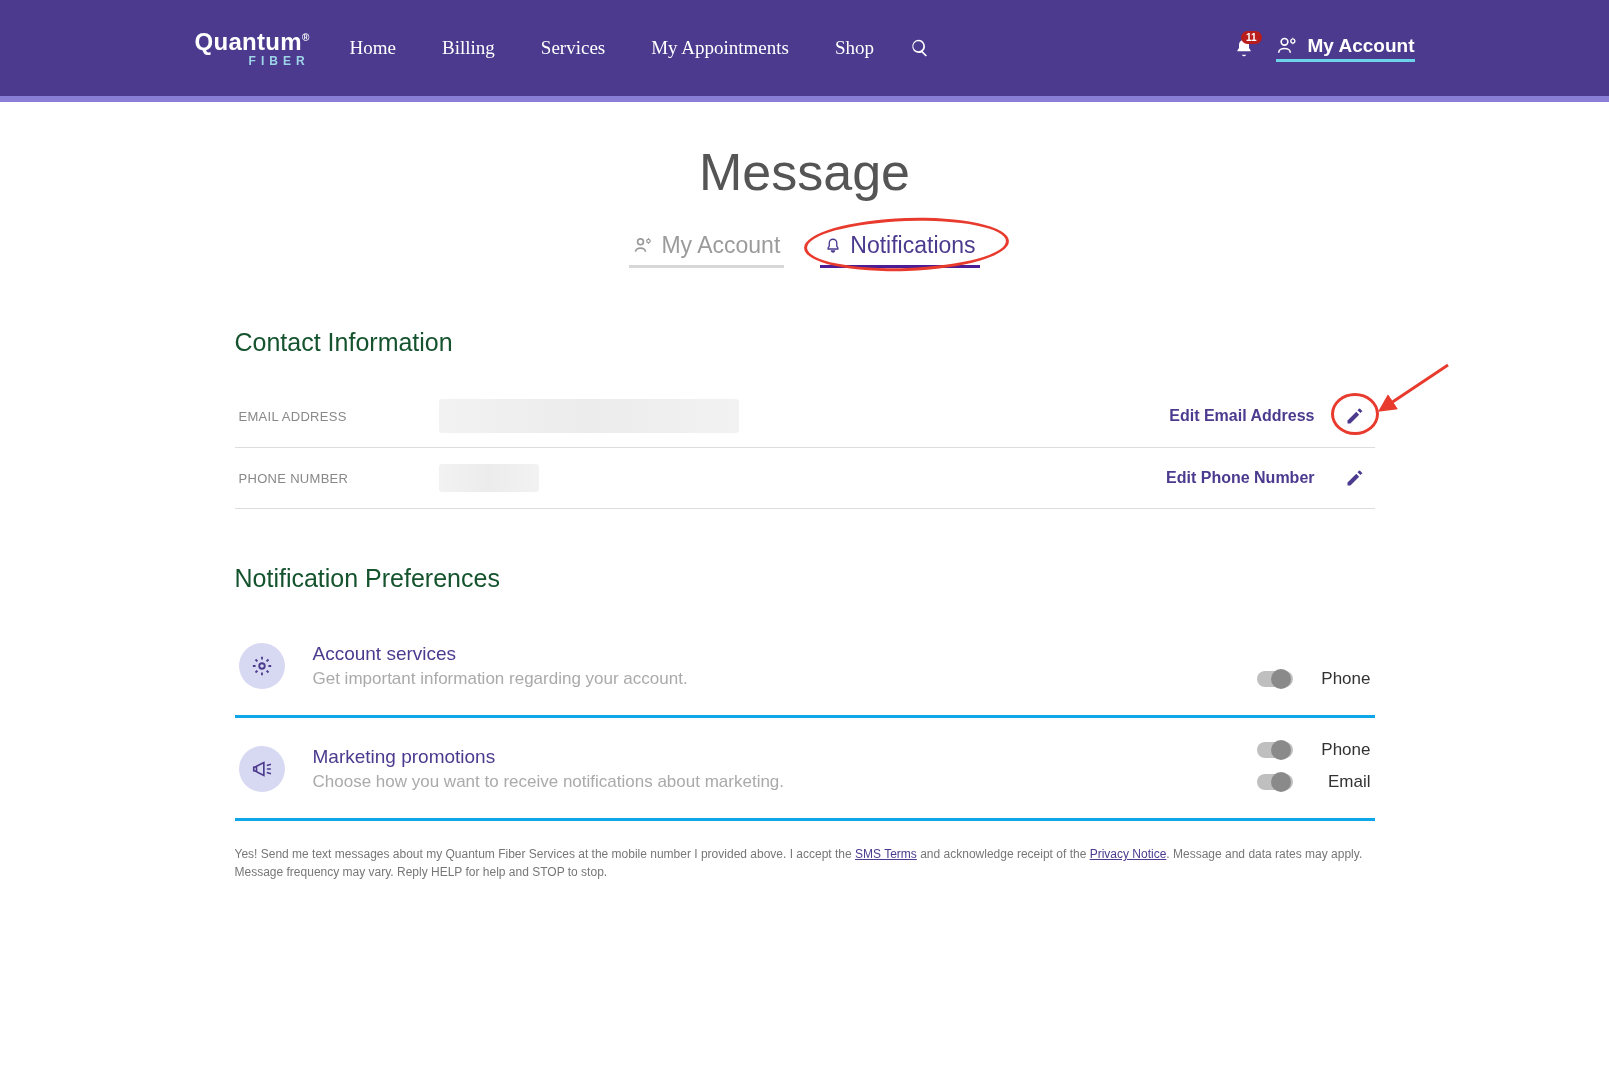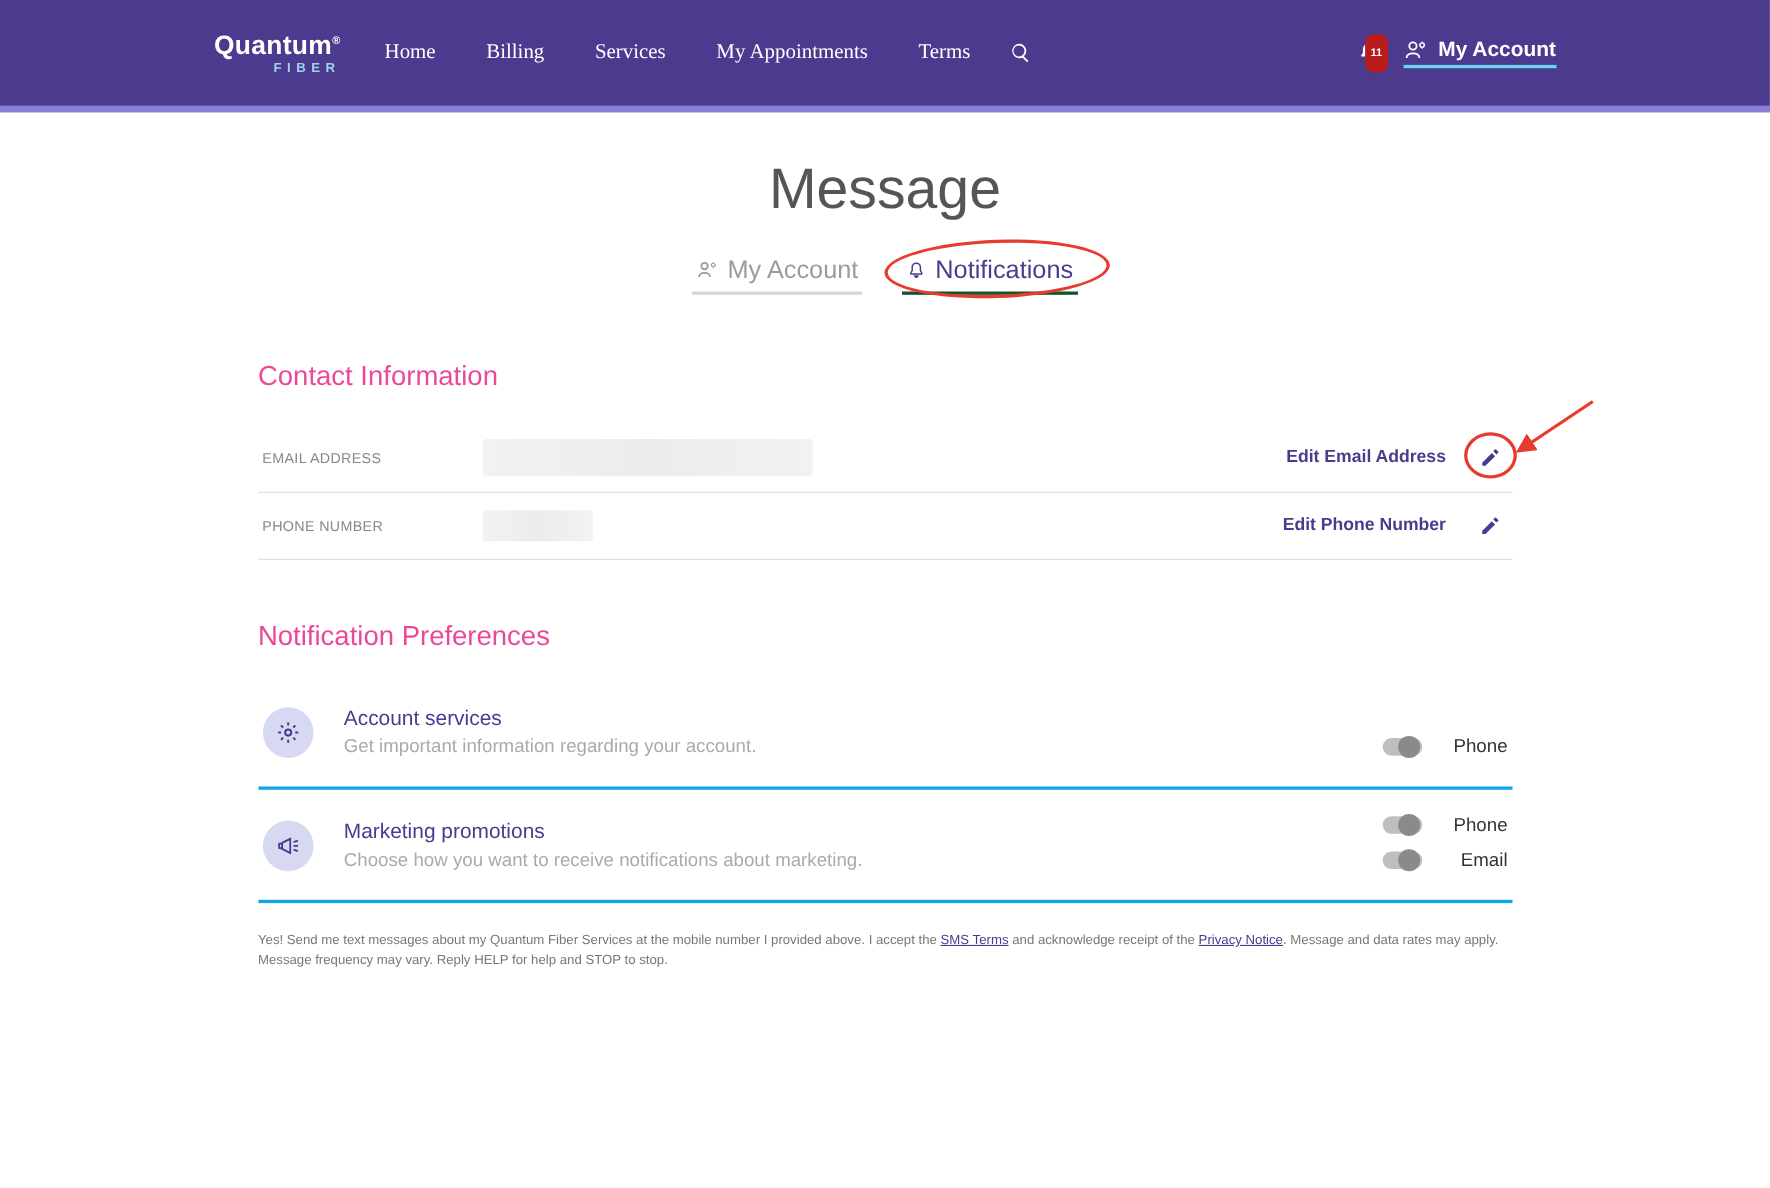--- a/index.html
+++ b/index.html
@@ -70,21 +70,21 @@
   cursor: pointer;
 }
 .badge {
   position: absolute;
   top: -6px;
   right: -8px;
   background: #b91c1c;
   color: #fff;
   font-size: 10px;
   font-weight: 700;
-  padding: 12px 5px;
+  padding: 1px 5px;
   border-radius: 8px;
 }
 .myacct-link {
   display: flex;
   align-items: center;
   gap: 10px;
   color: #fff;
   font-size: 19px;
   font-weight: 600;
   cursor: pointer;
@@ -116,39 +116,39 @@
   gap: 8px;
   font-size: 23px;
   color: #9b9b9b;
   border-bottom: 3px solid #d7d7d7;
   padding: 4px 4px 6px;
   cursor: pointer;
 }
 .tab-wrap { position: relative; display: inline-block; }
 .tab-notif {
   color: #4b3a8e;
-  border-bottom: 3px solid #14532d;
+  border-bottom: 3px solid #4c1d95;
 }
 
 .ann-circle {
   position: absolute;
   border: 3px solid #e83b2d;
   border-radius: 50%;
   pointer-events: none;
 }
 .ann-circle.tabcircle {
   width: 205px;
   height: 53px;
   top: -10px;
   left: -16px;
   transform: rotate(-2deg);
 }
 
 .section-h {
-  color: #ec4899;
+  color: #14532d;
   font-size: 25px;
   font-weight: 500;
   margin-bottom: 28px;
 }
 .contact-row {
   display: flex;
   align-items: center;
   border-bottom: 1px solid #ddd;
   padding: 14px 4px;
   position: relative;
@@ -273,21 +273,21 @@
       <span class="logo-main">
         <span>Quantum</span><span class="logo-trade">®</span>
       </span>
       <span class="logo-sub">FIBER</span>
     </div>
     <nav class="nav">
       <span class="nav-item">Home</span>
       <span class="nav-item">Billing</span>
       <span class="nav-item">Services</span>
       <span class="nav-item">My Appointments</span>
-      <span class="nav-item">Terms</span>
+      <span class="nav-item">Shop</span>
     </nav>
     <div class="search-wrap">
       <svg width="20" height="20" viewBox="0 0 24 24">
           <path d="M10 2a8 8 0 015.3 13.9l5 5-1.4 1.4-5-5A8 8 0 1110 2zm0 2a6 6 0 100 12 6 6 0 000-12z" fill="#fff"></path>
         </svg>
     </div>
     <div class="header-right">
       <div class="bell-wrap">
         <svg width="20" height="22" viewBox="0 0 24 24">
             <path d="M12 2a6 6 0 016 6v4l2 3v1H4v-1l2-3V8a6 6 0 016-6zm0 20a2.5 2.5 0 01-2.45-2h4.9A2.5 2.5 0 0112 22z" fill="#fff"></path>

